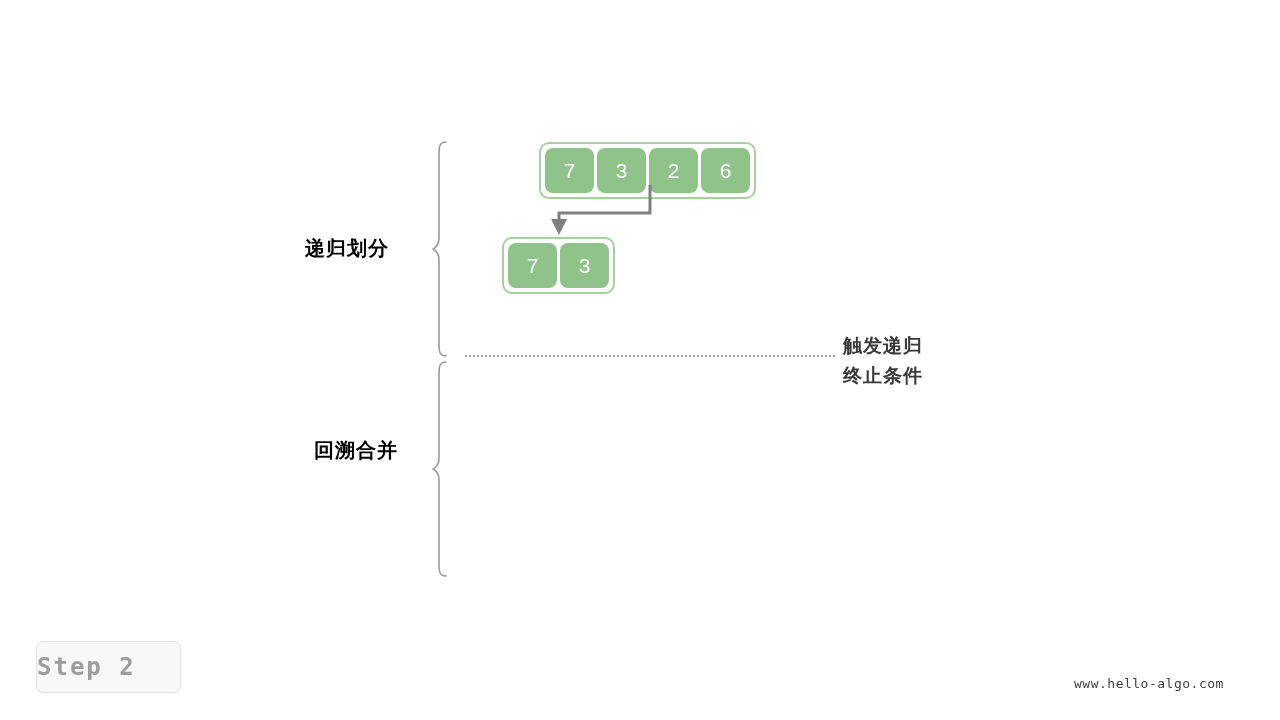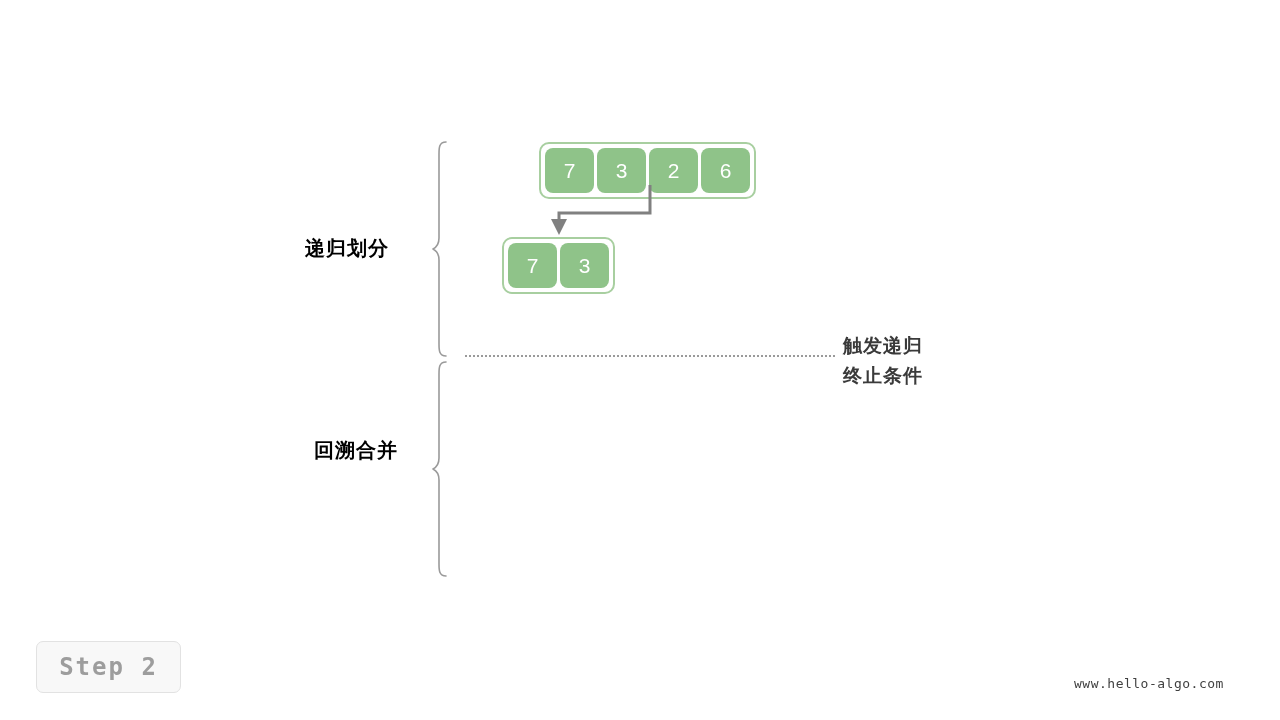--- a/index.html
+++ b/index.html
@@ -97,21 +97,20 @@
     left: 36px;
     top: 641px;
     width: 145px;
     height: 52px;
     box-sizing: border-box;
     border: 1px solid #e2e2e2;
     border-radius: 7px;
     background: #f8f8f8;
     display: flex;
     align-items: center;
-    justify-content: center;
   }
   #step-badge-label {
     font-family: "DejaVu Sans Mono", "Liberation Mono", monospace;
     font-size: 24px;
     font-weight: bold;
     color: #9d9d9d;
     letter-spacing: 2px;
     line-height: 1;
   }
 

